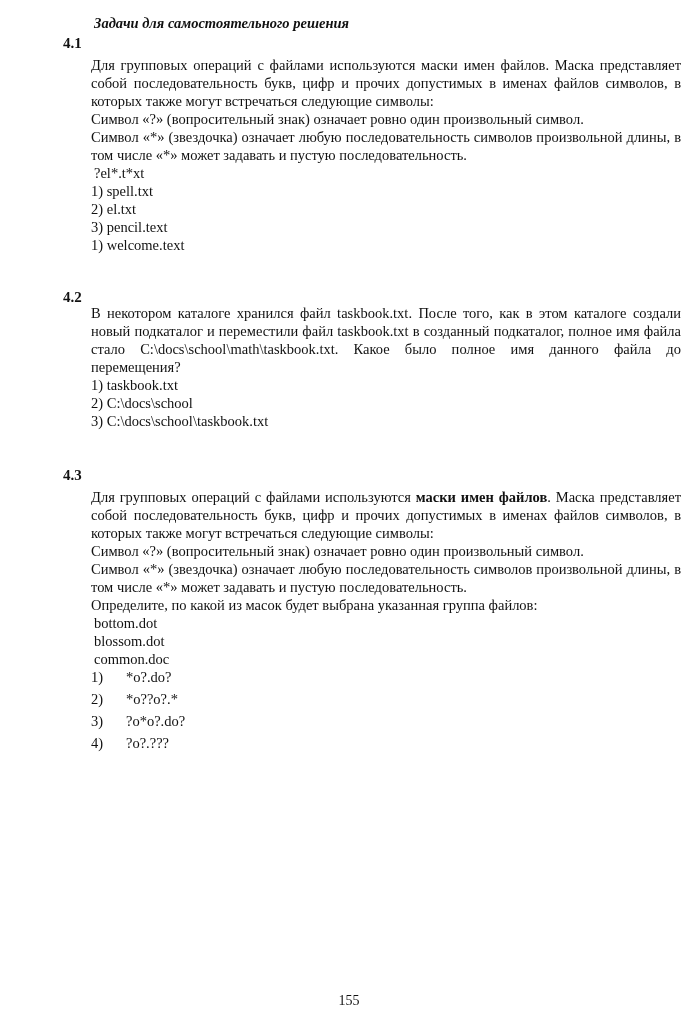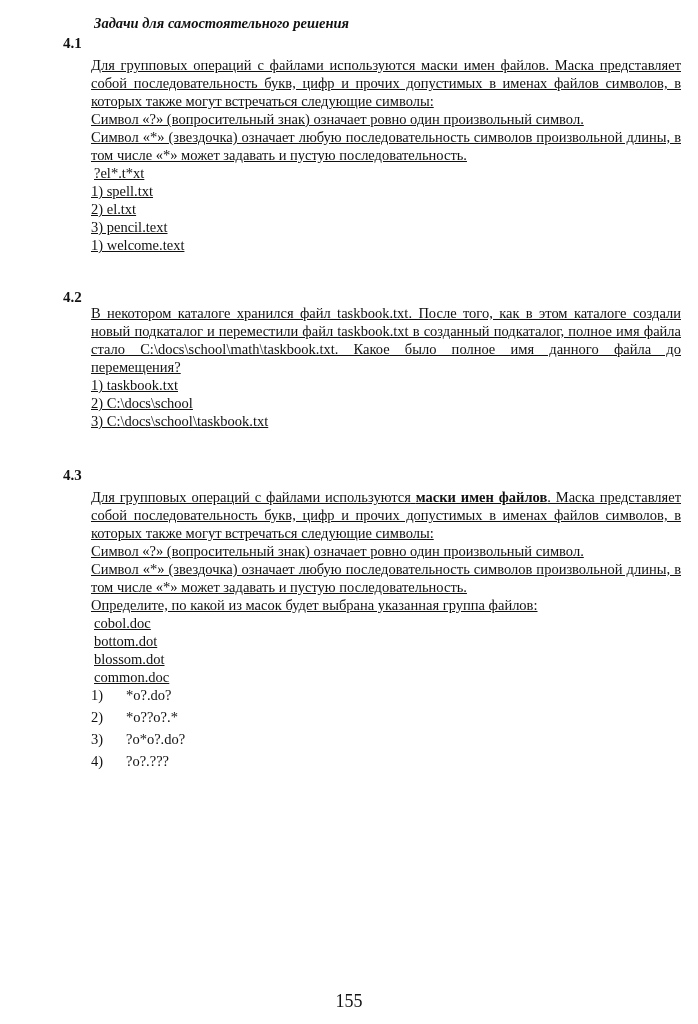--- a/index.html
+++ b/index.html
@@ -12,29 +12,29 @@
     .heading {
       position: absolute; left: 94px; top: 14px;
       font-style: italic; font-weight: bold; font-size: 14.5px;
     }
     .num {
       position: absolute; left: 63px; font-weight: bold; font-size: 15px;
     }
     .block {
       position: absolute; left: 91px; width: 590px; text-align: justify;
     }
-    .block p { margin: 0; text-decoration: underline; }
+    .block p { margin: 0; }
     .line { margin: 0; white-space: nowrap; }
     .mask-line { margin: 0; padding-left: 3px; }
     .opt { display: flex; margin: 0 0 4px 0; }
     .opt .n { width: 35px; }
     .bold { font-weight: bold; }
     .pagenum {
       position: absolute; left: 0; width: 698px; top: 992px;
-      text-align: center; font-size: 18px;
+      text-align: center; font-size: 14px;
     }
   </style>
 </head>
 <body>
 
 <div class="page">
 
   <div class="heading">Задачи для самостоятельного решения</div>
 
   <div class="num" style="top:34px;text-align:right;">4.1</div>
@@ -56,21 +56,20 @@
     <p class="line">2) C:\docs\school</p>
     <p class="line">3) C:\docs\school\taskbook.txt</p>
   </div>
 
   <div class="num" style="top:466px;">4.3</div>
   <div class="block" style="top:488px;">
     <p><span>Для групповых операций с файлами используются</span> <span class="bold">маски имен файлов</span><span>. Маска представляет собой последовательность букв, цифр и прочих допустимых в именах файлов символов, в которых также могут встречаться следующие символы:</span></p>
     <p>Символ «?» (вопросительный знак) означает ровно один произвольный символ.</p>
     <p>Символ «*» (звездочка) означает любую последовательность символов произвольной длины, в том числе «*» может задавать и пустую последовательность.</p>
     <p>Определите, по какой из масок будет выбрана указанная группа файлов:</p>
-    <p class="mask-line">cobol.doc</p>
     <p class="mask-line">bottom.dot</p>
     <p class="mask-line">blossom.dot</p>
     <p class="mask-line">common.doc</p>
     <div class="opt">
         <span class="n">1)</span>
         <span>*o?.do?</span>
       </div>
     <div class="opt">
         <span class="n">2)</span>
         <span>*o??o?.*</span>

